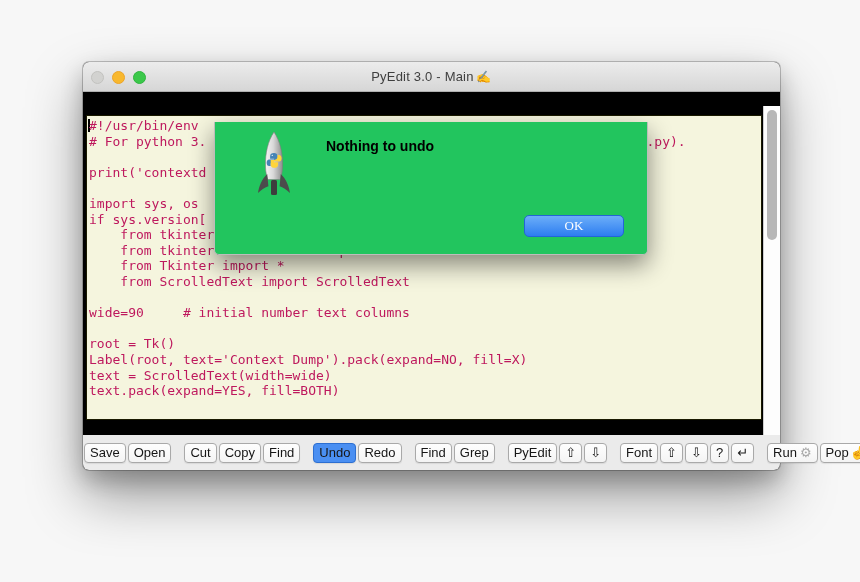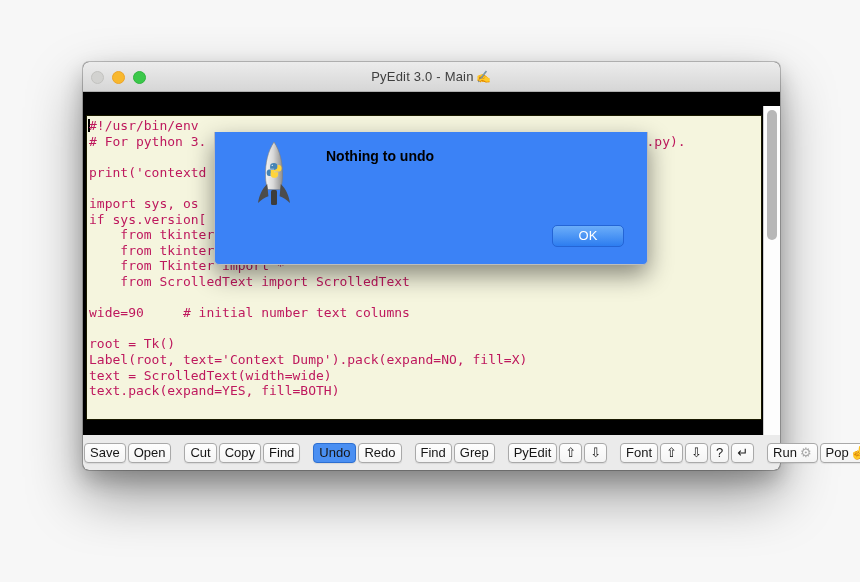--- a/index.html
+++ b/index.html
@@ -51,37 +51,37 @@
     position:absolute; left:680px; top:14px; width:17px; height:329px;
     background:#fdfdfd; border-left:1px solid #cfcfcf;
   }
   .sb-thumb {
     position:absolute; left:3px; top:4px; width:10px; height:130px;
     background:#b7b7b7; border-radius:5px;
   }
 
   
   .dialog {
-    position:absolute; left:131px; top:40px; width:434px; height:133px;
-    background:#3b82f6;
+    position:absolute; left:131px; top:30px; width:434px; height:133px;
+    background:#22c55e;
     border:1px solid #bdbdbb; border-top:none;
     border-radius:0 0 5px 5px;
     box-shadow:0 10px 24px rgba(0,0,0,0.45);
     z-index:5;
   }
   .dialog-msg {
     position:absolute; left:111px; top:16px;
     font-size:14px; font-weight:bold; color:#000;
   }
   .rocket { position:absolute; left:38px; top:9px; width:42px; height:72px; }
   .ok-btn {
-    position:absolute; right:23px; bottom:17px; width:72px; height:22px;
+    position:absolute; right:23px; bottom:17px; width:100px; height:22px;
     background:linear-gradient(#6caef9,#2d7df0);
     border:1px solid #2465d6; border-radius:5px;
-    color:#fff; font-size:13px; font-family:Liberation Sans, sans-serif;
+    color:#fff; font-size:13px; font-family:Liberation Serif, serif;
     text-align:center; line-height:20px; cursor:pointer;
   }
 
   
   .toolbar {
     position:absolute; left:0; top:373px; width:697px; height:35px;
     background:#ebebeb; border-radius:0 0 6px 6px;
     display:flex; align-items:center; padding:0 1px;
   }
   .tb-group { display:flex; margin-right:13px;align-items:center; }

